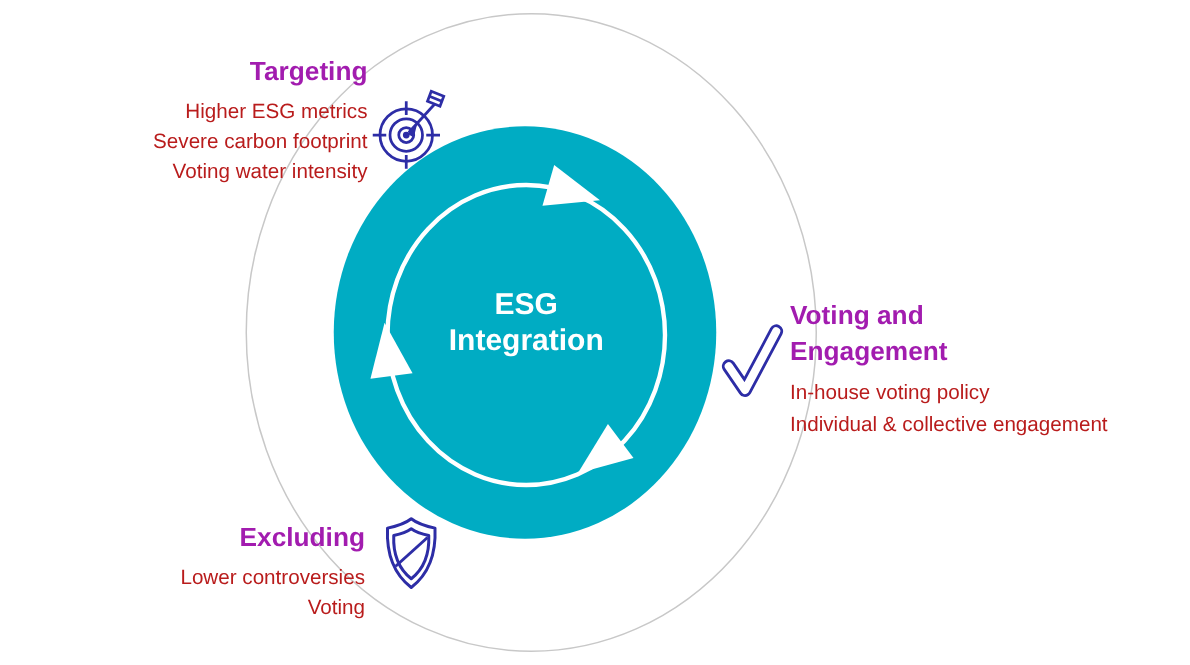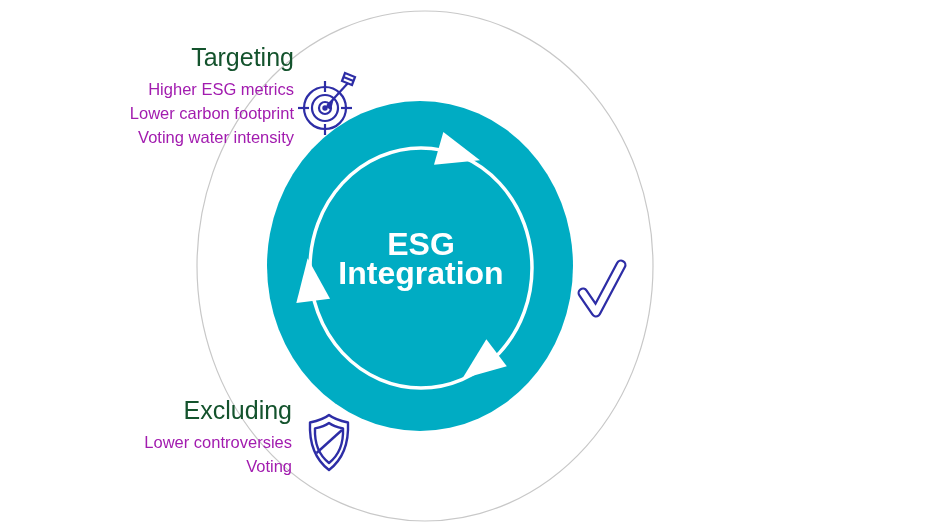--- a/index.html
+++ b/index.html
@@ -3,28 +3,28 @@
 <meta charset="utf-8">
 <style>
   html,body{margin:0;padding:0;background:#ffffff;}
   .canvas{
     position:relative;width:952px;height:532px;background:#ffffff;overflow:hidden;
     font-family:"Liberation Sans","DejaVu Sans",sans-serif;
   }
   .diagram-svg{position:absolute;left:0;top:0;}
   .section{position:absolute;}
   .section-title{
-    font-size:25px;font-weight:normal;color:#14532d;line-height:29px;letter-spacing:0;
+    font-size:21px;font-weight:bold;color:#a21caf;line-height:29px;letter-spacing:0;
   }
-  .section-items{margin-top:5px;font-size:16.5px;color:#a21caf;line-height:24px;}
+  .section-items{margin-top:5px;font-size:16.5px;color:#b91c1c;line-height:24px;}
   .align-right{text-align:right;}
   .align-left{text-align:left;}
   .center-label{
     position:absolute;left:321px;top:231px;width:200px;text-align:center;
-    color:#ffffff;font-weight:bold;font-size:32px;line-height:26px;
+    color:#ffffff;font-weight:bold;font-size:24px;line-height:26px;
   }
   .center-label .line{display:block;}
   .center-label .line + .line{margin-top:3px;}
   .icon{position:absolute;}
 </style>
 </head>
 <body>
 
 <div class="canvas">
 
@@ -45,21 +45,21 @@
 
   <div class="center-label">
     <span class="line">ESG</span>
     <span class="line">Integration</span>
   </div>
 
   <div class="section align-right" style="left:100px;top:43px;width:194px;">
     <div class="section-title">Targeting</div>
     <div class="section-items">
       <div>Higher ESG metrics</div>
-      <div>Lower carbon footprint</div>
+      <div>Severe carbon footprint</div>
       <div>Voting water intensity</div>
     </div>
   </div>
 
   <svg class="icon" style="left:298px;top:68px;" width="60" height="68" viewBox="0 0 60 68">
     <g fill="none" stroke="#2D2DA6" stroke-width="2.2">
       <circle cx="27" cy="40" r="21"></circle>
       <circle cx="27" cy="40" r="13"></circle>
       <circle cx="27" cy="40" r="6"></circle>
       <circle cx="27" cy="40" r="1.6" fill="#2D2DA6"></circle>
@@ -67,27 +67,34 @@
       <line x1="27" y1="56" x2="27" y2="67"></line>
       <line x1="0" y1="40" x2="11" y2="40"></line>
       <line x1="43" y1="40" x2="54" y2="40"></line>
       <line x1="29" y1="38" x2="50" y2="15"></line>
       <path d="M47,5 L57,9 L54,17 L44,13 Z"></path>
       <line x1="45.5" y1="9" x2="55.5" y2="13"></line>
     </g>
     <polygon points="28,39 36,30 33,42" fill="#2D2DA6"></polygon>
   </svg>
 
+  <div class="section align-left" style="left:632px;top:238px;width:300px;">
+    <div class="section-title" style="width:160px;">Voting and Engagement</div>
+    <div class="section-items" style="line-height:26px;">
+      <div>In-house voting policy</div>
+      <div>Individual &amp; collective engagement</div>
+    </div>
+  </div>
 
   <svg class="icon" style="left:574px;top:254px;" width="56" height="72" viewBox="0 0 56 72">
     <path d="M9,39 L22,58 L47,11" fill="none" stroke="#2D2DA6" stroke-width="11" stroke-linecap="round" stroke-linejoin="round"></path>
     <path d="M9,39 L22,58 L47,11" fill="none" stroke="#FFFFFF" stroke-width="6.5" stroke-linecap="round" stroke-linejoin="round"></path>
   </svg>
 
-  <div class="section align-right" style="left:90px;top:396px;width:202px;text-align:right;">
+  <div class="section align-right" style="left:90px;top:416px;width:202px;text-align:right;">
     <div class="section-title">Excluding</div>
     <div class="section-items">
       <div>Lower controversies</div>
       <div>Voting</div>
     </div>
   </div>
 
   <svg class="icon" style="left:303px;top:411px;" width="52" height="64" viewBox="0 0 52 64">
     <g fill="none" stroke="#2D2DA6" stroke-width="2.4" stroke-linejoin="round">
       <path d="M26,4 C31,8 38,10 45,11.5 C46,34 39,49 26,59 C13,49 6,34 7,11.5 C14,10 21,8 26,4 Z"></path>

